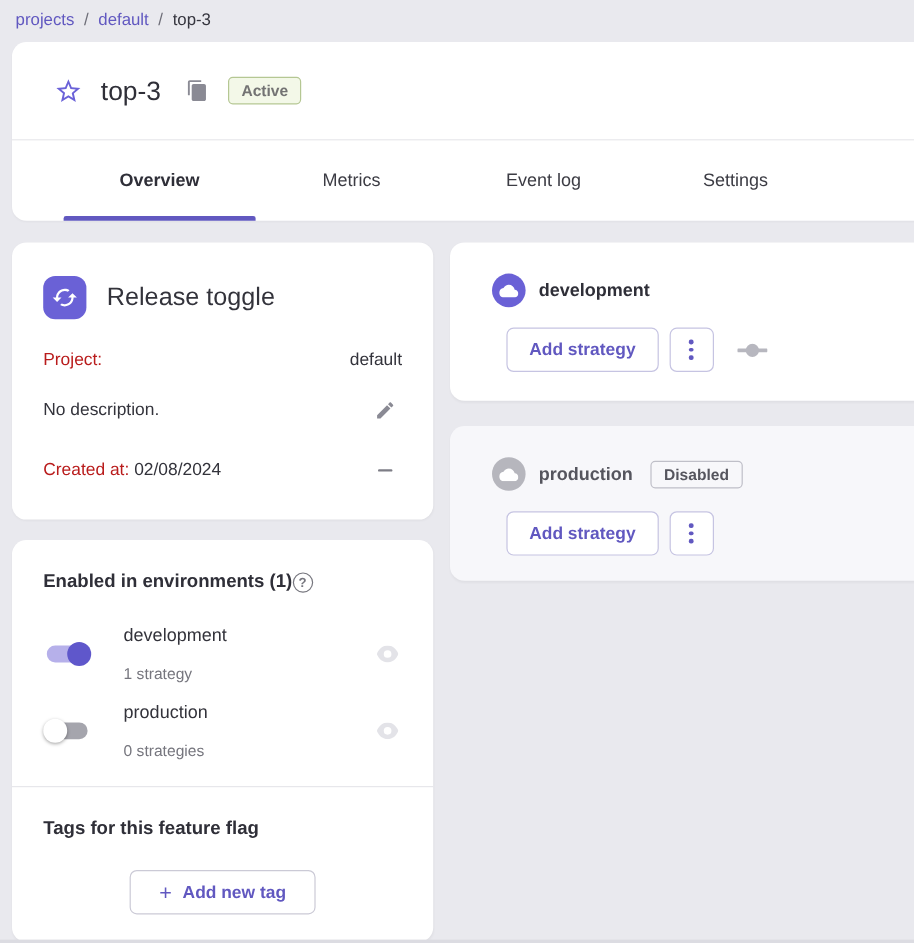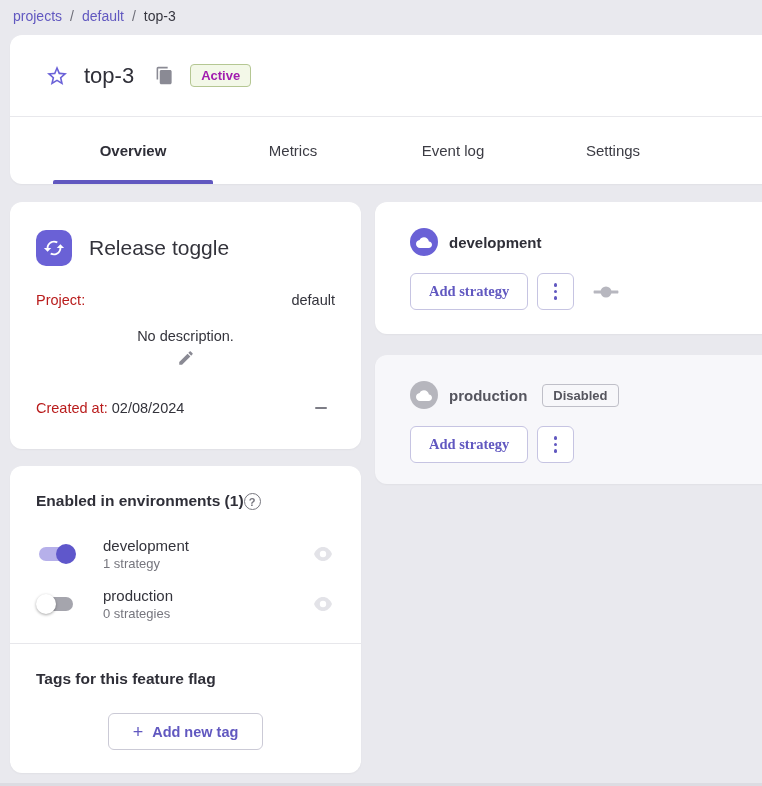--- a/index.html
+++ b/index.html
@@ -18,21 +18,21 @@
   .breadcrumb .sep { color:#6e6e78; }
   .breadcrumb .current { color:#36363f; }
 
   
   .header-card { margin:9px 0 0 10px; width:770px; background:#fff; border-radius:12px;
                  box-shadow:0 1px 2px rgba(0,0,0,0.04); }
   .title-row { height:82px; display:flex; align-items:center; padding-left:30px; border-bottom:1px solid #e8e8ec; }
   .star-btn { width:34px; height:34px; display:flex; align-items:center; justify-content:center; cursor:pointer; }
   .page-title { font-size:22px; color:#2f2f38; margin-left:10px; }
   .copy-btn { margin-left:16px; width:28px; height:28px; display:flex; align-items:center; justify-content:center; cursor:pointer; }
-  .badge-active { margin-left:12px; font-size:13px; font-weight:bold; color:#a21caf;
+  .badge-active { margin-left:12px; font-size:13px; font-weight:bold; color:#737373;
                   background:#f3f8e8; border:1px solid #b5c793; border-radius:4px; padding:3px 10px; }
   .tabs-row { height:67px; display:flex; padding-left:43px; }
   .tab { width:160px; display:flex; align-items:center; justify-content:center;
          font-size:15px; color:#3c3c44; cursor:pointer; position:relative; }
   .tab.active { font-weight:bold; color:#2f2f38; }
   .tab.active::after { content:""; position:absolute; left:0; right:0; bottom:0; height:4px;
                        background:#6158c0; border-radius:2px 2px 0 0; }
 
   
   .content { display:flex; gap:14px; padding-left:10px; margin-top:18px; align-items:flex-start; }
@@ -41,21 +41,21 @@
   .card { background:#fff; border-radius:12px; box-shadow:0 1px 2px rgba(0,0,0,0.04); }
 
   
   .release-card { padding:28px 26px 27px; }
   .release-head { display:flex; align-items:center; gap:17px; }
   .release-icon { width:36px; height:36px; border-radius:10px; background:#6a61d6;
                   display:flex; align-items:center; justify-content:center; }
   .release-title { font-size:21px; color:#33333b; }
   .meta-row { display:flex; justify-content:space-between; align-items:center; font-size:14.5px; }
   .meta-row.project { margin-top:26px; }
-  .meta-row.desc { margin-top:20px;flex-direction:column; }
+  .meta-row.desc { margin-top:20px; }
   .meta-row.created { margin-top:22px; }
   .meta-label { color:#b91c1c; }
   .meta-value { color:#33333b; }
   .icon-btn { width:28px; height:28px; display:flex; align-items:center; justify-content:center; cursor:pointer; }
   .minus-glyph { width:12px; height:2.5px; background:#7d7d86; border-radius:2px; }
 
   
   .env-card { margin-top:17px; padding:26px 26px 23px; }
   .env-title-row { display:flex; align-items:flex-end; }
   .card-heading { font-size:15.5px; font-weight:bold; color:#2f2f38; }
@@ -65,21 +65,21 @@
   .env-row + .env-row { margin-top:16px; }
   .switch { width:40px; height:24px; position:relative; cursor:pointer; flex-shrink:0; }
   .switch .track { position:absolute; left:3px; top:5px; width:34px; height:14px; border-radius:7px; }
   .switch .thumb { position:absolute; top:2px; width:20px; height:20px; border-radius:50%; }
   .switch.on .track { background:#b6b0ea; }
   .switch.on .thumb { background:#5f57cb; right:0; }
   .switch.off .track { background:#a5a5ad; }
   .switch.off .thumb { background:#fff; left:0; box-shadow:0 1px 3px rgba(0,0,0,0.35); }
   .env-labels { margin-left:27px; flex:1; }
   .env-name { font-size:15px; color:#33333b; }
-  .env-strategies { font-size:13px; color:#76767e; margin-top:2px; }
+  .env-strategies { font-size:13px; color:#76767e; margin-top:16px; }
   .eye-btn { width:24px; height:24px; display:flex; align-items:center; justify-content:center; cursor:pointer; }
   .card-divider { border:none; border-top:1px solid #e7e7eb; margin:22px -26px 0; }
   .tags-heading { margin-top:26px; }
   .add-tag-btn { margin:25px auto 0; display:flex; align-items:center; justify-content:center; gap:9px;
                  width:155px; height:37px; background:#fff; border:1px solid #cbcad6; border-radius:6px;
                  color:#6158c0; font-size:14.5px; font-weight:bold; cursor:pointer;
                  font-family:"Liberation Sans","DejaVu Sans",sans-serif; }
   .plus-glyph { font-size:18px; font-weight:normal; line-height:1; }
 
   
@@ -89,21 +89,21 @@
   .cloud-circle { width:28px; height:28px; border-radius:50%; display:flex; align-items:center; justify-content:center; }
   .cloud-circle.purple { background:#6a61d6; }
   .cloud-circle.gray { background:#b6b6bd; }
   .panel-name { font-size:15px; font-weight:bold; color:#2f2f38; }
   .panel-name.muted { color:#55555e; }
   .badge-disabled { font-size:13px; font-weight:bold; color:#55555e; border:1px solid #bfbfc8;
                     border-radius:4px; padding:3px 10px; margin-left:4px; }
   .panel-actions { display:flex; align-items:center; margin-top:17px; }
   .btn-outline { height:37px; background:#fff; border:1px solid #c6c4e2; border-radius:6px;
                  color:#6158c0; font-size:14.5px; font-weight:bold; padding:0 18px; cursor:pointer;
-                 display:flex; align-items:center; font-family:Liberation Serif, serif; }
+                 display:flex; align-items:center; font-family:Liberation Sans, sans-serif;margin-left:12px; }
   .kebab-btn { width:37px; height:37px; margin-left:9px; background:#fff; border:1px solid #c6c4e2;
                border-radius:6px; display:flex; flex-direction:column; align-items:center;
                justify-content:center; gap:3px; cursor:pointer; }
   .kebab-btn i { width:3.5px; height:3.5px; border-radius:50%; background:#6158c0; }
   .lifecycle-icon { margin-left:19px; display:flex; align-items:center; }
 
   .bottom-strip { position:absolute; left:0; bottom:0; width:100%; height:3px; background:#dcdce2; }
 </style>
 </head>
 <body>

